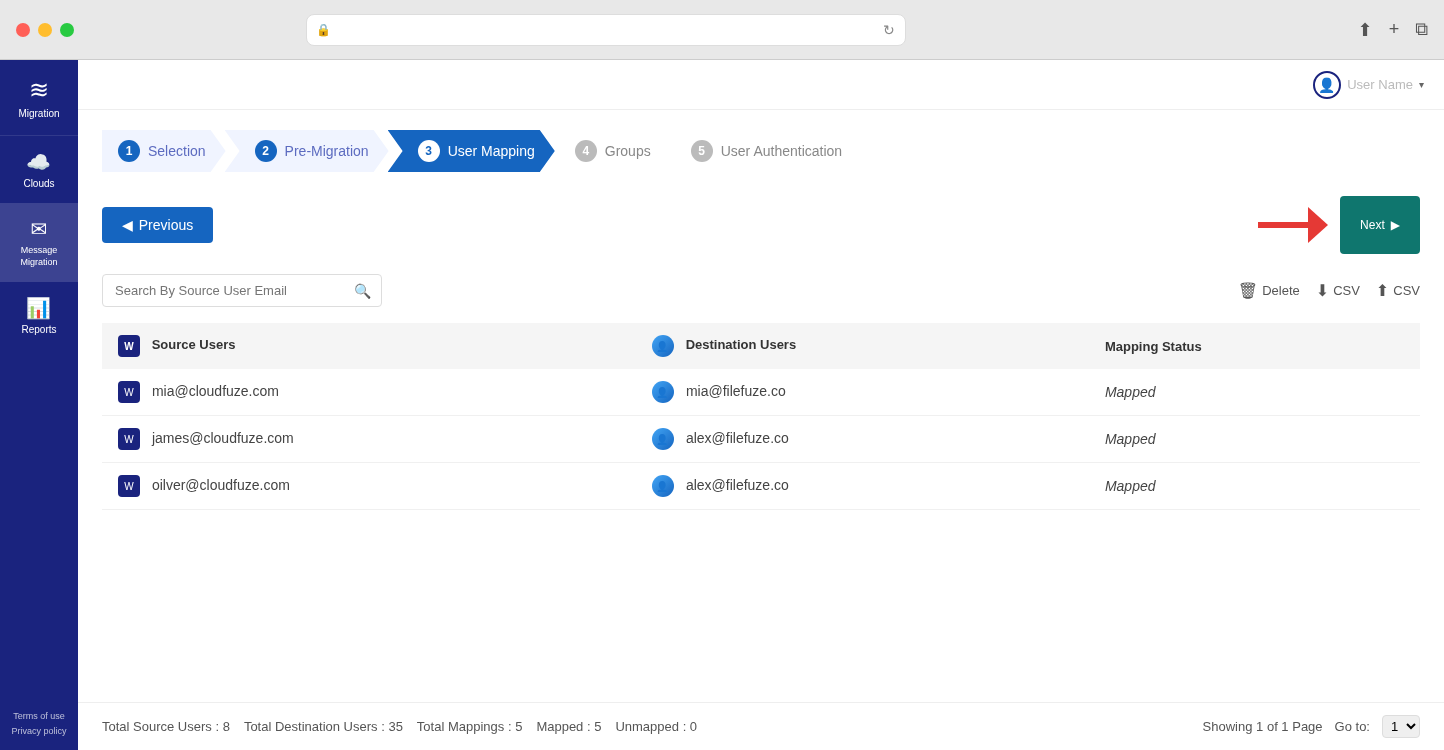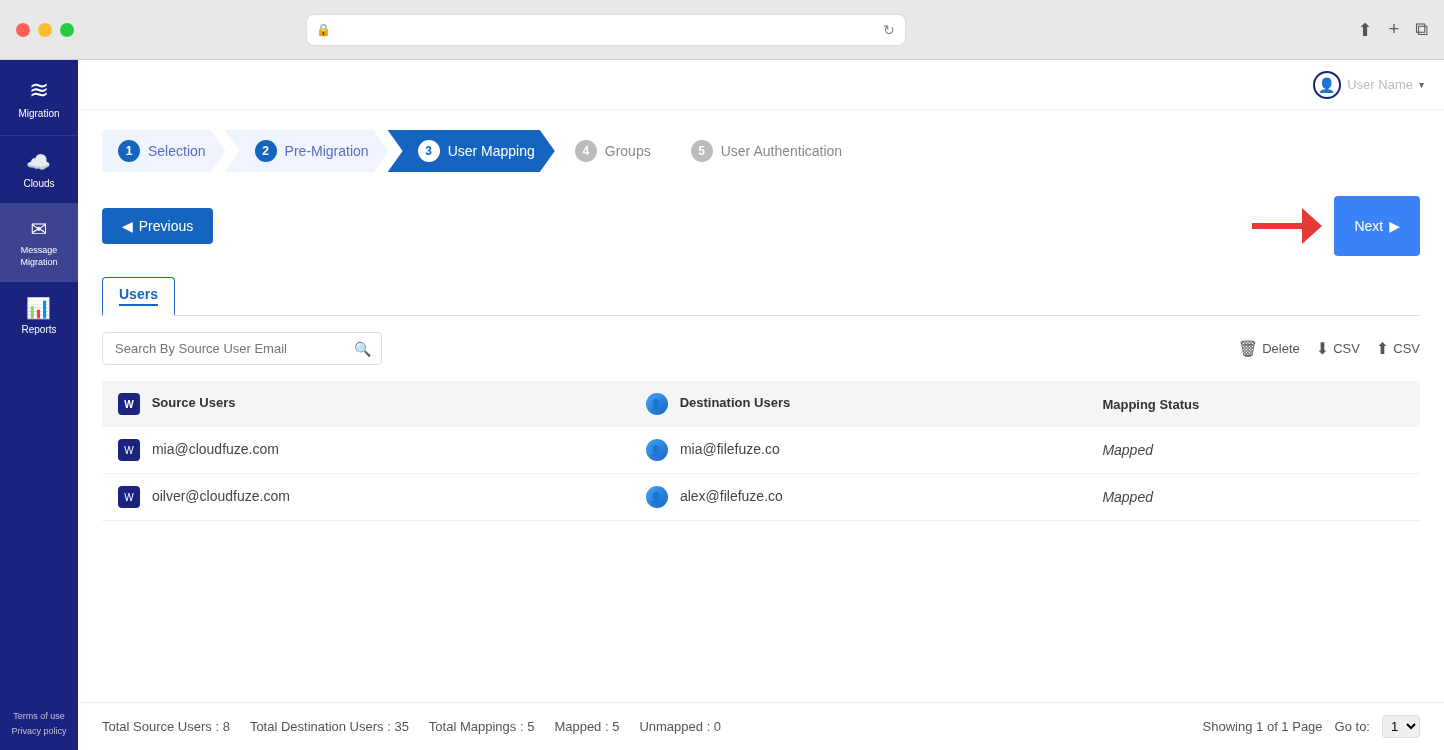--- a/index.html
+++ b/index.html
@@ -162,26 +162,26 @@
       border: none;
       border-radius: 4px;
       padding: 10px 20px;
       font-size: 14px;
       cursor: pointer;
       display: flex;
       align-items: center;
       gap: 6px;
     }
     .btn-next {
-      background: #3b82f6;
+      background: #0f766e;
       color: white;
       border: none;
       border-radius: 4px;
       padding: 22px 20px;
-      font-size: 14px;
+      font-size: 12px;
       cursor: pointer;
       display: flex;
       align-items: center;
       gap: 6px;
     }
     .arrow-indicator {
       display: flex;
       align-items: center;
       gap: 12px;
     }
@@ -287,21 +287,21 @@
       bottom: 0;
       left: 78px;
       right: 0;
       background: white;
       border-top: 1px solid #eee;
       padding: 12px 24px;
       display: flex;
       align-items: center;
       font-size: 13px;
       color: #555;
-      gap: 20px;
+      gap: 14px;
     }
     .footer-stat { display: flex; gap: 4px; }
     .footer-right { margin-left: auto; display: flex; align-items: center; gap: 12px; }
     .page-select { border: 1px solid #ddd; border-radius: 4px; padding: 2px 4px; font-size: 13px; }
   </style>
 </head>
 <body>
 
 <div class="browser-chrome">
   <div class="traffic-lights">
@@ -395,26 +395,20 @@
         </button>
         <div class="arrow-indicator">
           <div class="red-arrow"></div>
           <button class="btn-next">
             <span>Next</span>
             <span>▶</span>
           </button>
         </div>
       </div>
 
-      <div class="tabs">
-        <div class="tab active">
-          <span>Users</span>
-          <div class="tab-underline"></div>
-        </div>
-      </div>
 
       <div class="search-bar">
         <div class="search-input-wrapper">
           <input class="search-input" type="text" placeholder="Search By Source User Email" style="">
           <span class="search-icon-inner">🔍</span>
         </div>
         <div class="table-actions">
           <button class="action-btn">
             <span class="action-icon">🗑</span>
             <span>Delete</span>
@@ -454,20 +448,31 @@
       </td>
       <td>
         <span style="display:inline-flex;align-items:center;justify-content:center;width:22px;height:22px;border-radius:50%;background:linear-gradient(135deg,#42a5f5,#1565c0);color:white;font-size:10px;margin-right:8px;vertical-align:middle;">👤</span>
         mia@filefuze.co
       </td>
       <td class="status-mapped">Mapped</td>
     </tr>
             <tr>
       <td>
         <span style="display:inline-flex;align-items:center;justify-content:center;width:22px;height:22px;border-radius:4px;background:#1a237e;color:white;font-size:10px;margin-right:8px;vertical-align:middle;">W</span>
+        james@cloudfuze.com
+      </td>
+      <td>
+        <span style="display:inline-flex;align-items:center;justify-content:center;width:22px;height:22px;border-radius:50%;background:linear-gradient(135deg,#42a5f5,#1565c0);color:white;font-size:10px;margin-right:8px;vertical-align:middle;">👤</span>
+        alex@filefuze.co
+      </td>
+      <td class="status-mapped">Mapped</td>
+    </tr>
+            <tr>
+      <td>
+        <span style="display:inline-flex;align-items:center;justify-content:center;width:22px;height:22px;border-radius:4px;background:#1a237e;color:white;font-size:10px;margin-right:8px;vertical-align:middle;">W</span>
         oilver@cloudfuze.com
       </td>
       <td>
         <span style="display:inline-flex;align-items:center;justify-content:center;width:22px;height:22px;border-radius:50%;background:linear-gradient(135deg,#42a5f5,#1565c0);color:white;font-size:10px;margin-right:8px;vertical-align:middle;">👤</span>
         alex@filefuze.co
       </td>
       <td class="status-mapped">Mapped</td>
     </tr>
           </tbody>
       </table>

